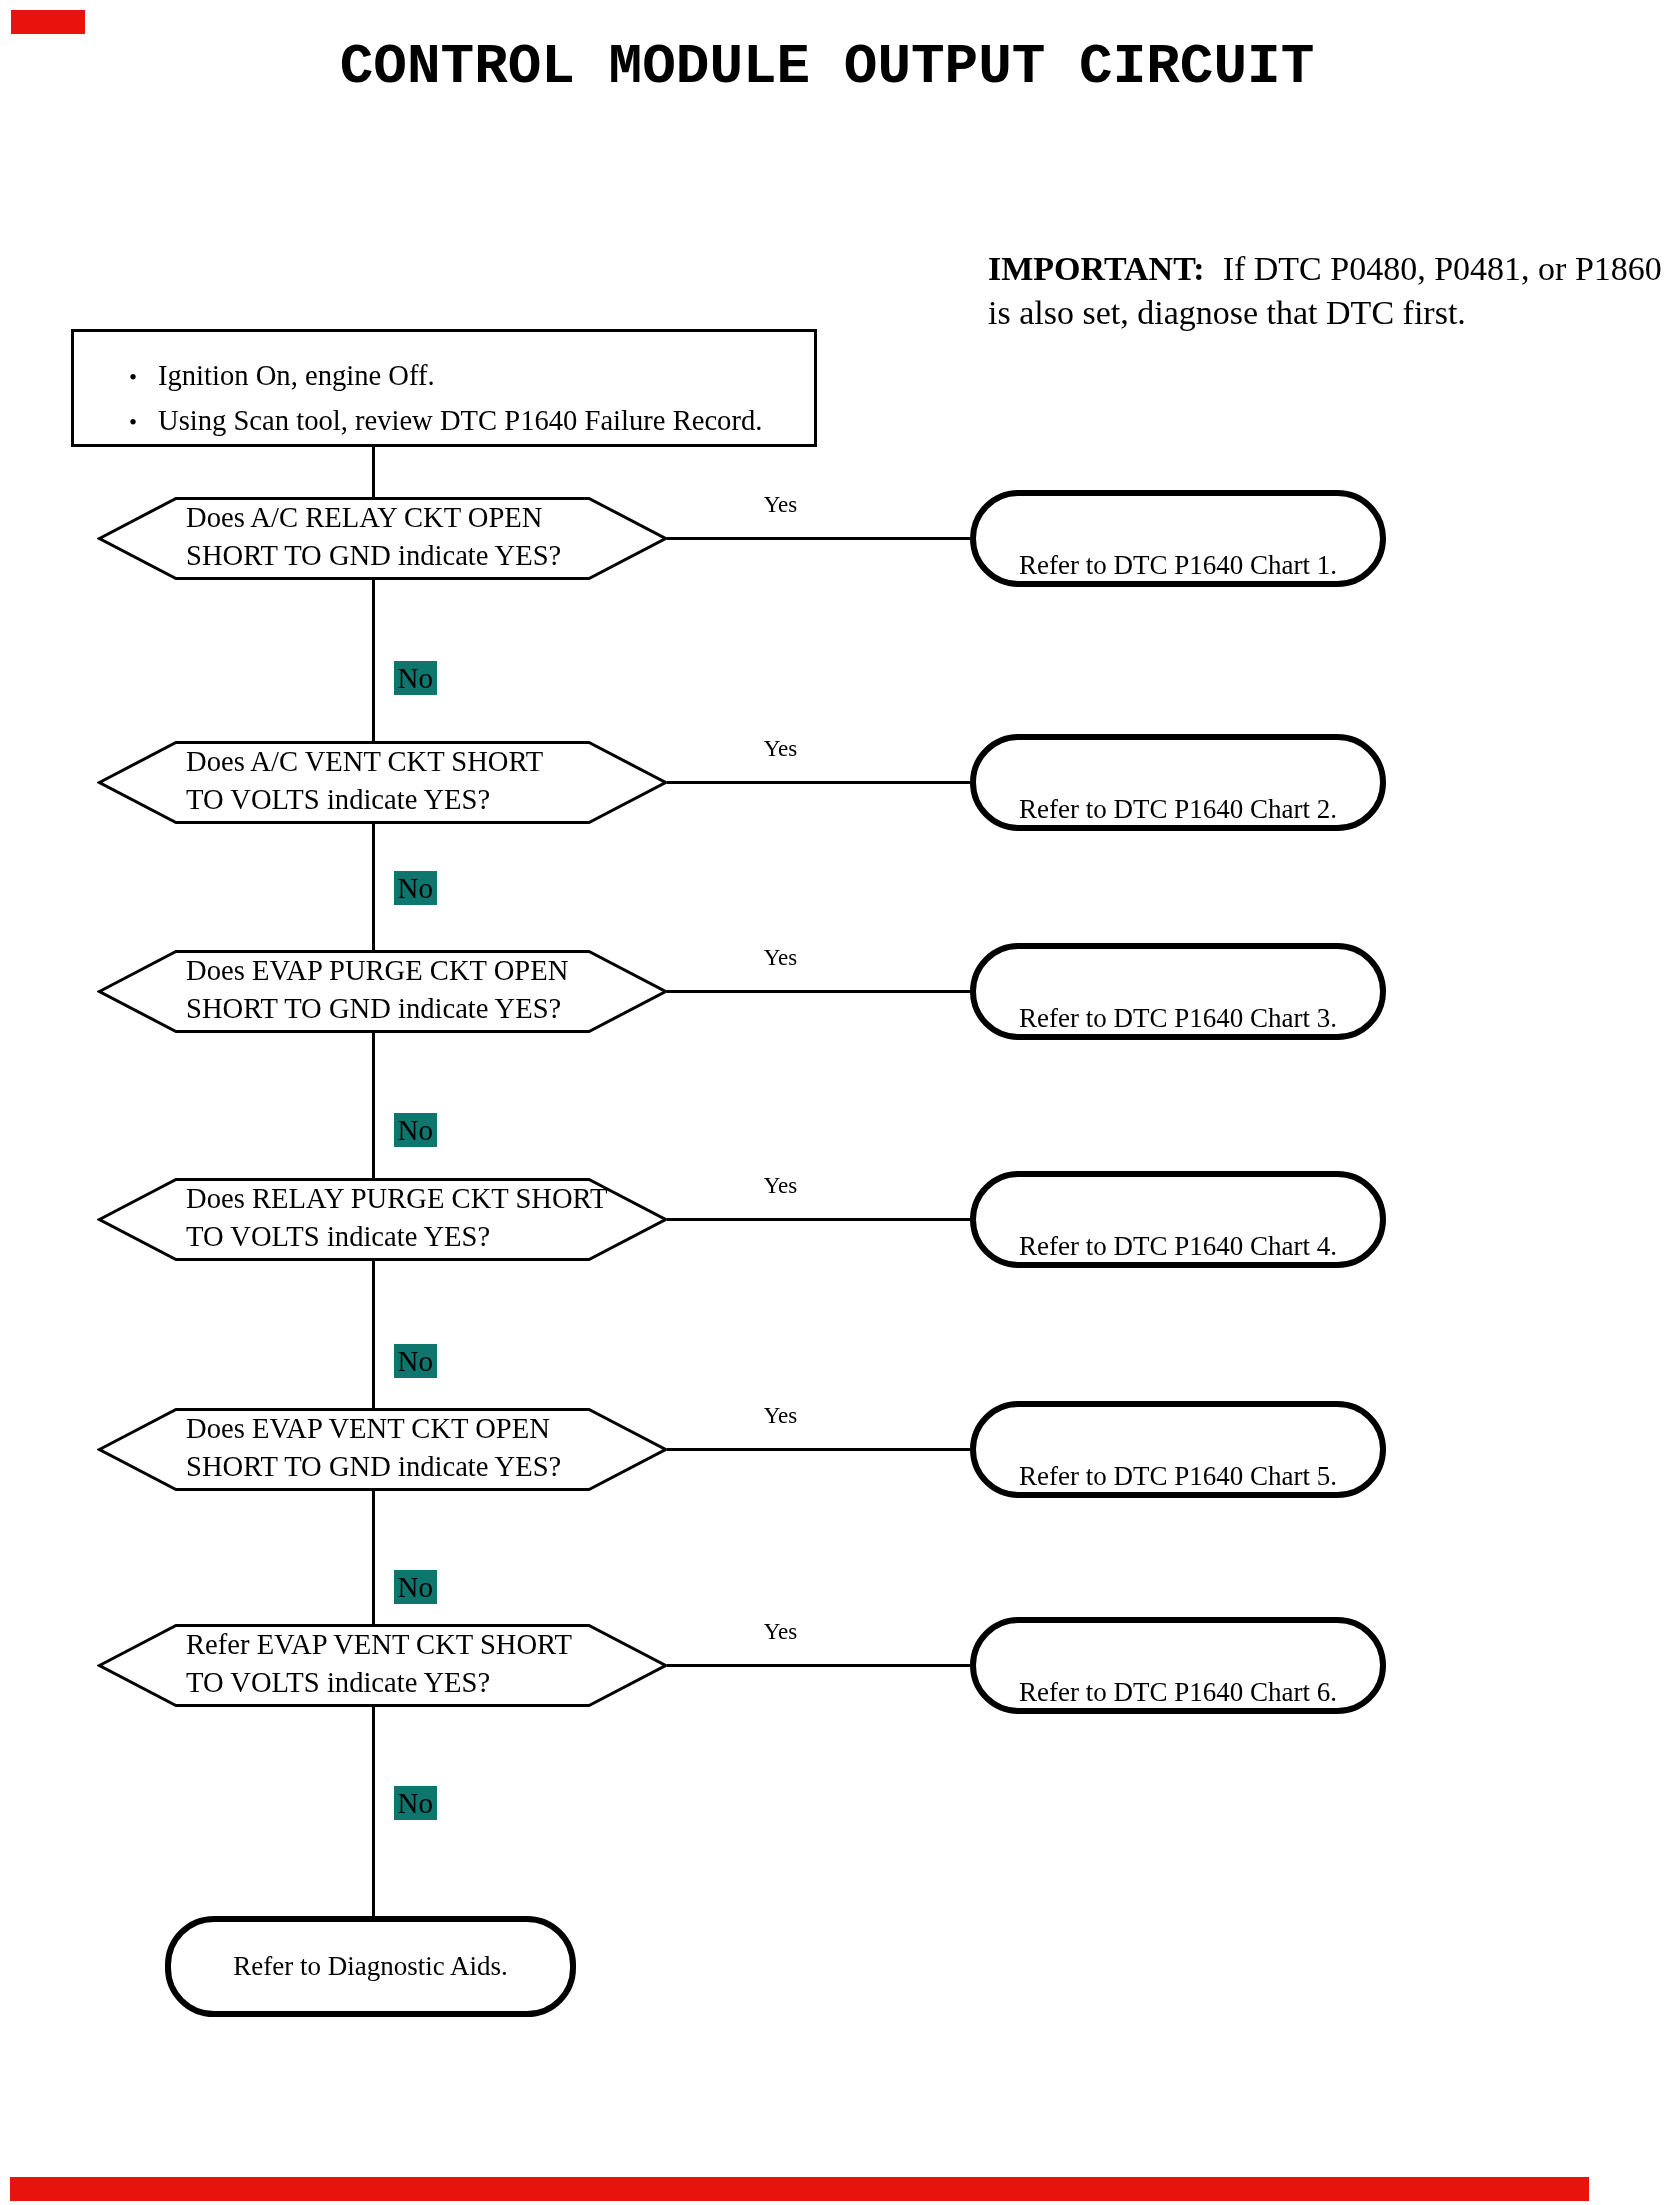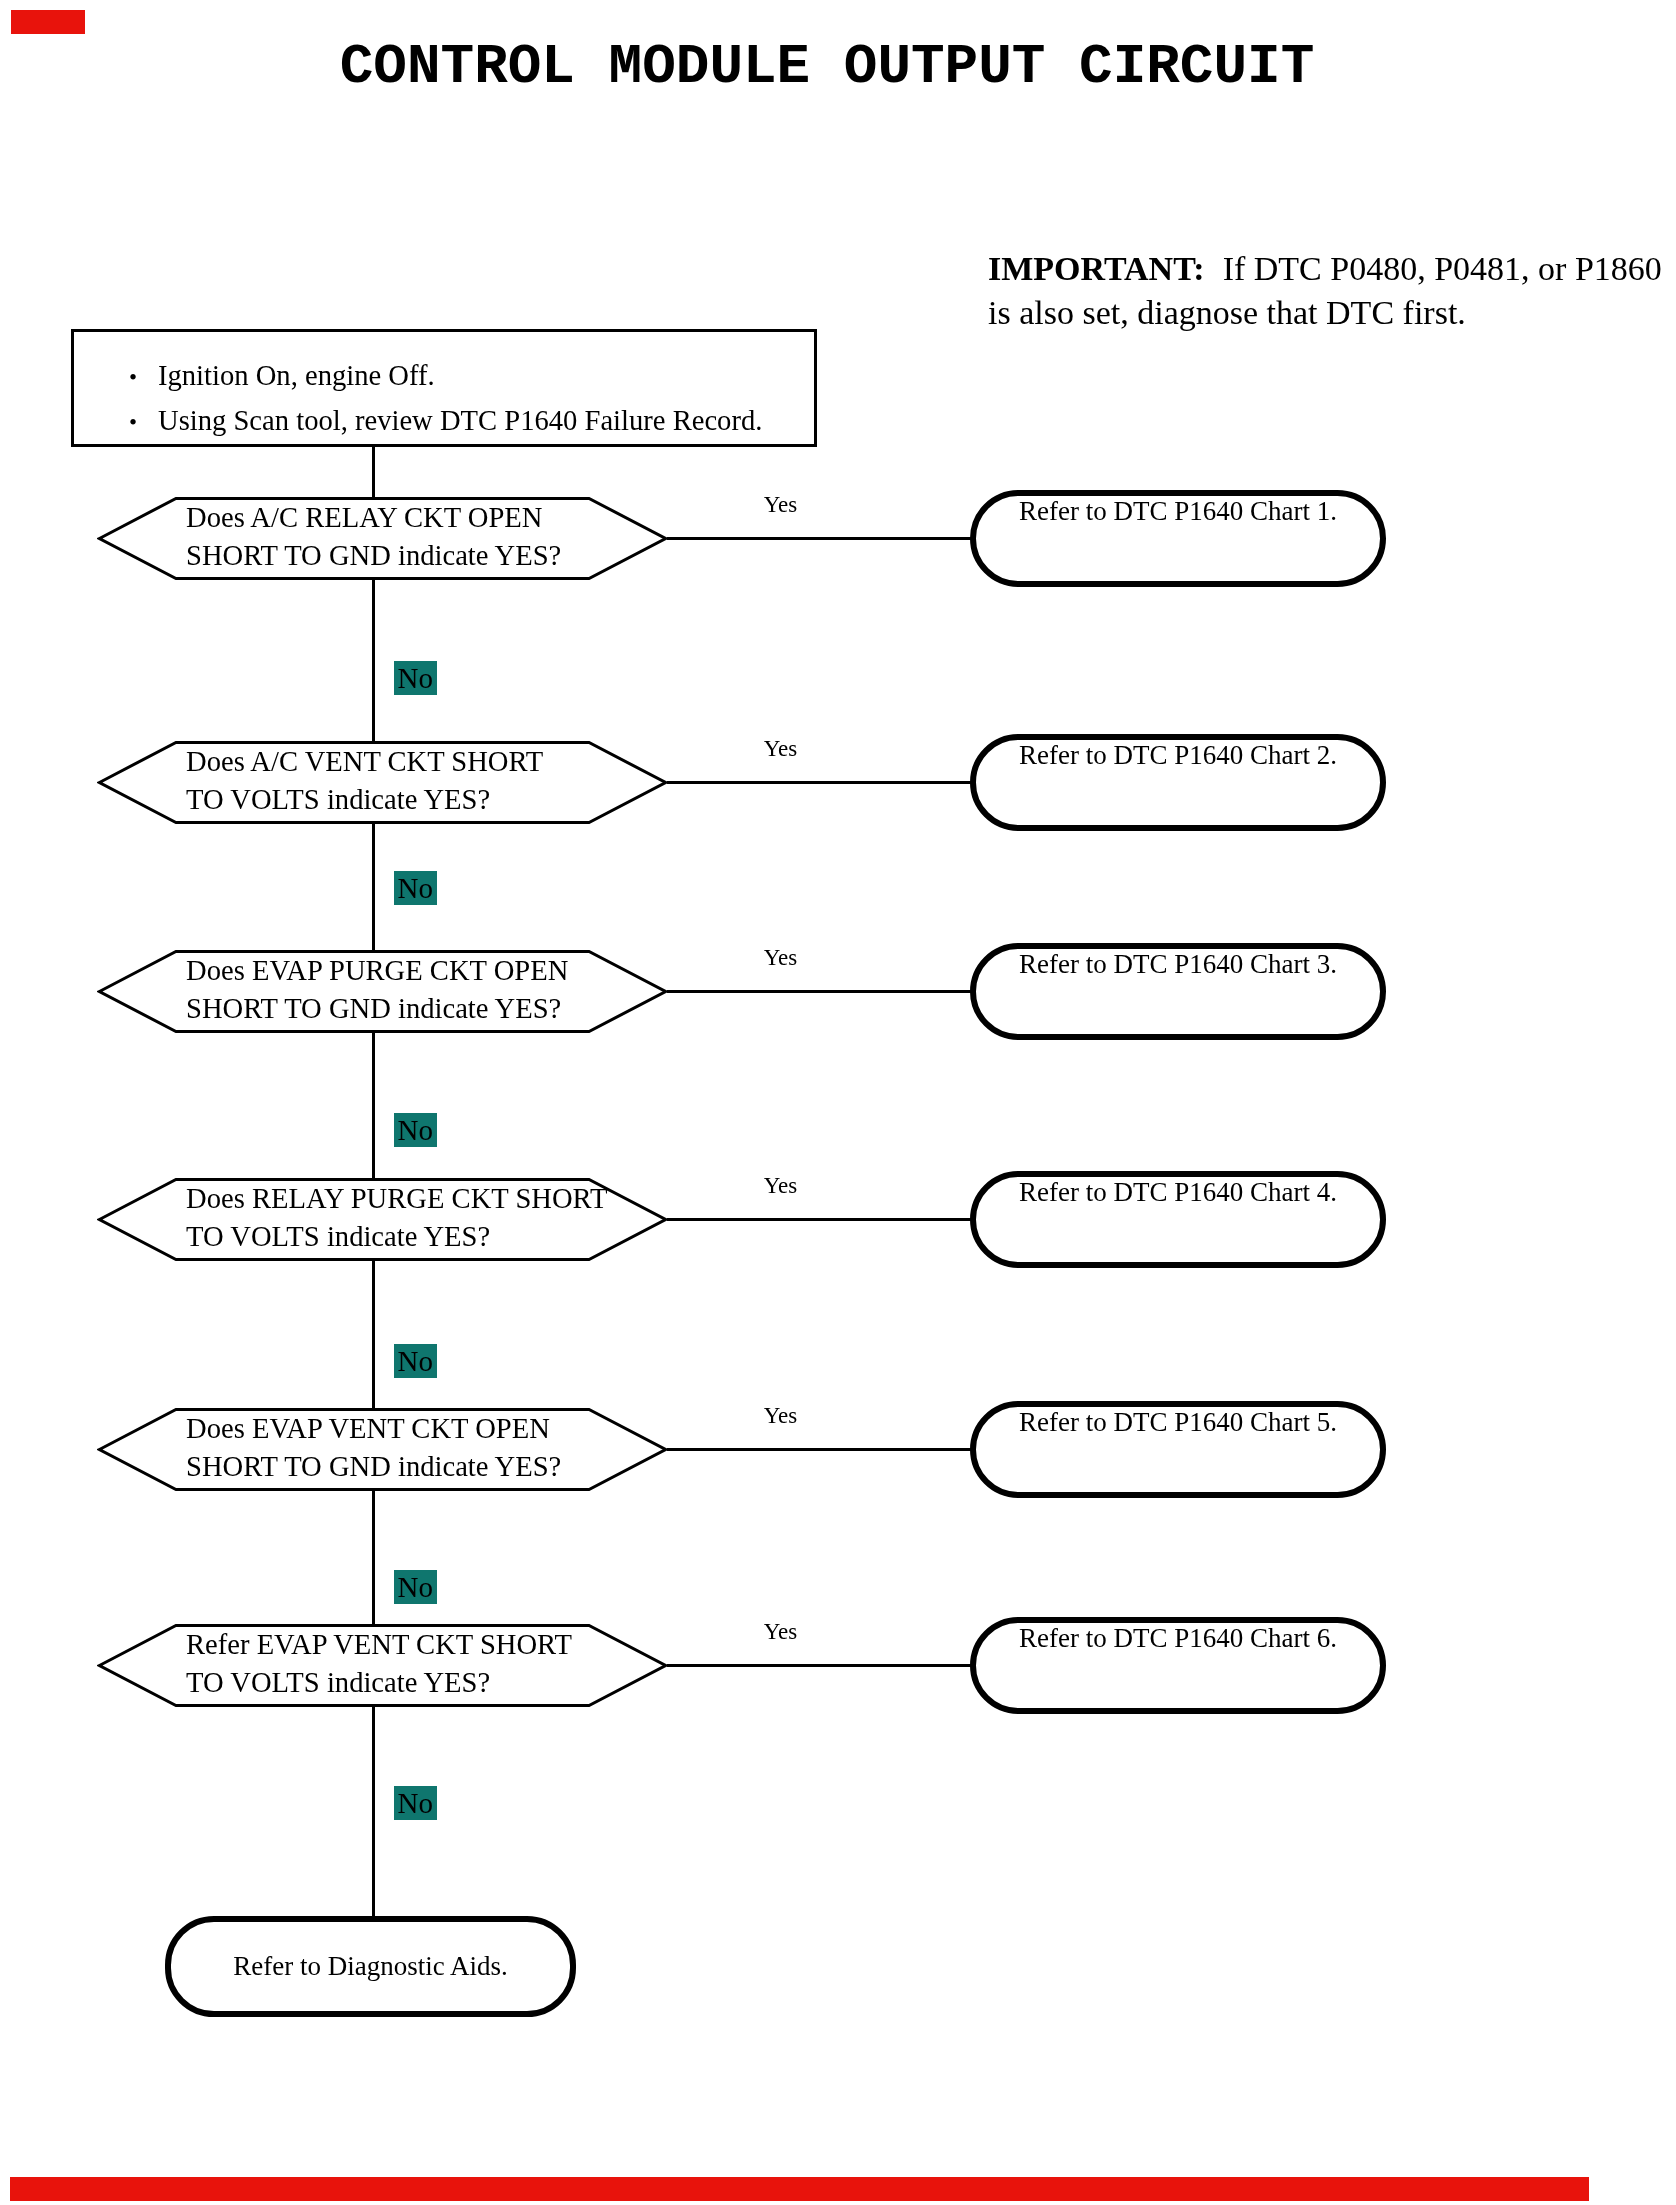--- a/index.html
+++ b/index.html
@@ -128,21 +128,21 @@
   .oval {
     position: absolute;
     left: 970px;
     top: calc(var(--cy) - 49px);
     width: 416px; height: 97px;
     border: 6px solid #000;
     border-radius: 50px;
     background: #fff;
     box-sizing: border-box;
     display: flex;
-    align-items: flex-start;
+    align-items: flex-end;
     justify-content: center;
     font-size: 27px;
     z-index: 2;
     white-space: nowrap;
   }
 
   
   .terminal {
     position: absolute;
     left: 165px; top: 1916px;

